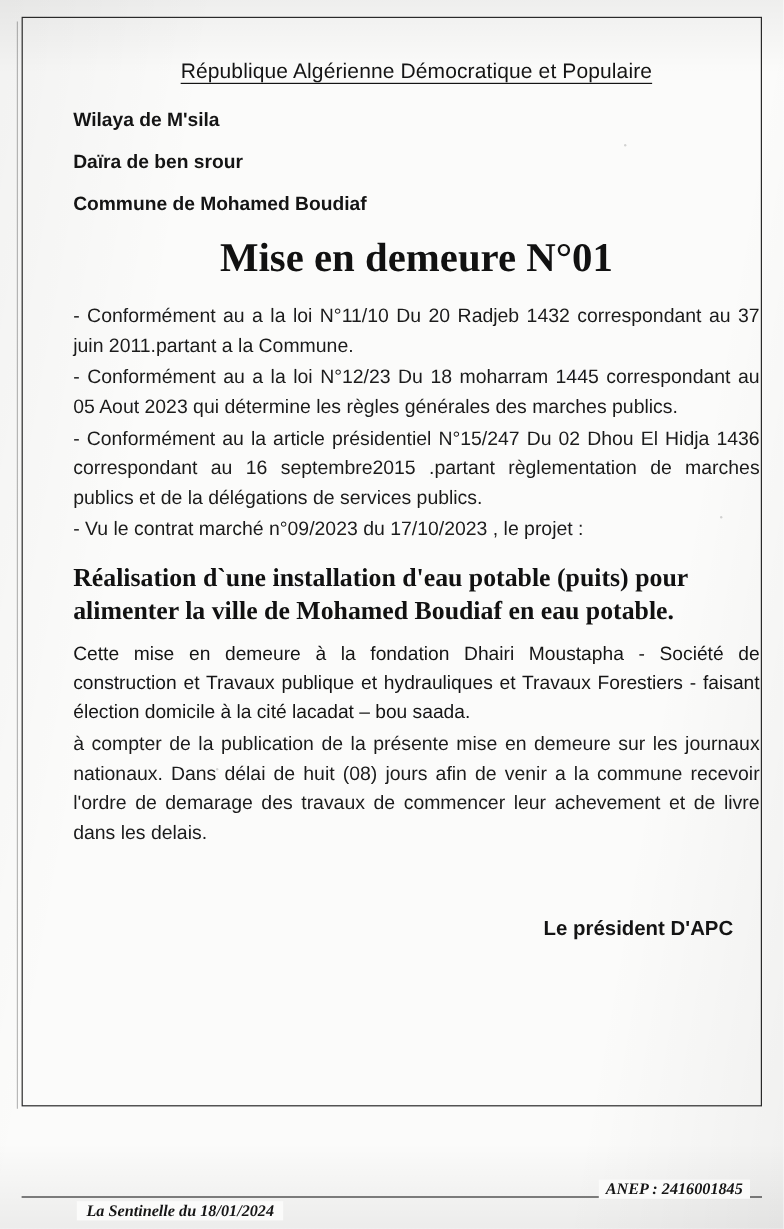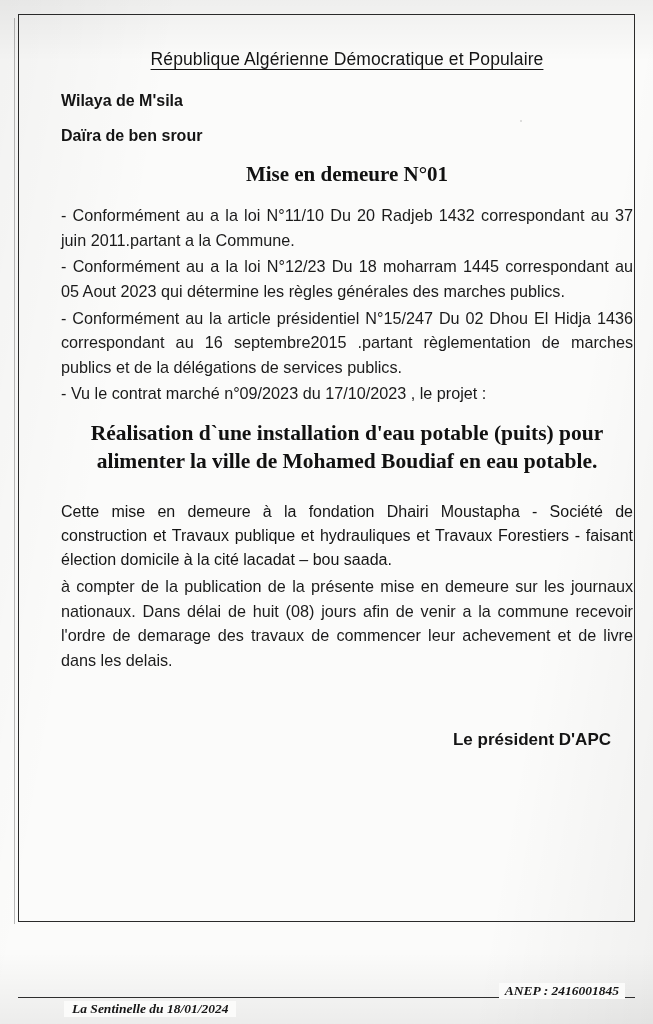--- a/index.html
+++ b/index.html
@@ -70,21 +70,21 @@
     font-weight: bold;
     font-size: 16px;
     margin: 0 0 17px 0;
     color: #141414;
   }
 
   .doc-subject {
     text-align: center;
     font-family: "Liberation Serif", serif;
     font-weight: bold;
-    font-size: 21px;
+    font-size: 34px;
     margin: 14px 0 16px 0;
     color: #111;
   }
 
   .body-line {
     font-size: 16.2px;
     line-height: 1.52;
     margin: 0 0 2px 0;
     color: #1b1b1b;
   }
@@ -93,23 +93,23 @@
     line-height: 1.52;
     margin: 0 0 2px 0;
     text-align: justify;
     color: #1b1b1b;
   }
 
   .project-title {
     font-family: "Liberation Serif", serif;
     font-weight: bold;
     font-size: 21.5px;
-    text-align: center;
+    text-align: left;
     line-height: 1.3;
-    margin: 14px 0 24px 0;
+    margin: 14px 0 10px 0;
     color: #111;
   }
 
   .bold-block {
     font-weight: normal;
     font-size: 16px;
     line-height: 1.5;
     margin: 0 0 2px 0;
     color: #151515;
   }
@@ -180,20 +180,21 @@
 
 <div class="page">
 
   <div class="frame">
     <div class="content">
 
       <div class="title-main">République Algérienne  Démocratique et Populaire</div>
 
       <div class="admin-line">Wilaya de M'sila</div>
       <div class="admin-line">Daïra de ben srour</div>
+      <div class="admin-line">Commune de Mohamed Boudiaf</div>
 
       <div class="doc-subject">Mise en demeure N°01</div>
 
 
       <div class="body-block justified">- Conformément au a la loi N°11/10 Du 20 Radjeb 1432 correspondant au 37 juin 2011.partant a la Commune.</div>
       <div class="body-block justified">- Conformément au a la loi N°12/23 Du 18 moharram 1445 correspondant au 05 Aout 2023 qui détermine les règles générales des marches publics.</div>
       <div class="body-block justified">- Conformément au la article présidentiel N°15/247 Du 02 Dhou El Hidja 1436 correspondant au 16 septembre2015 .partant règlementation de marches publics et de la délégations de services publics.</div>
       <div class="body-block">- Vu le contrat marché n°09/2023 du 17/10/2023 , le projet :</div>
 
       <div class="project-title">Réalisation d`une installation d'eau potable (puits) pour alimenter la ville de Mohamed Boudiaf en eau potable.</div>

